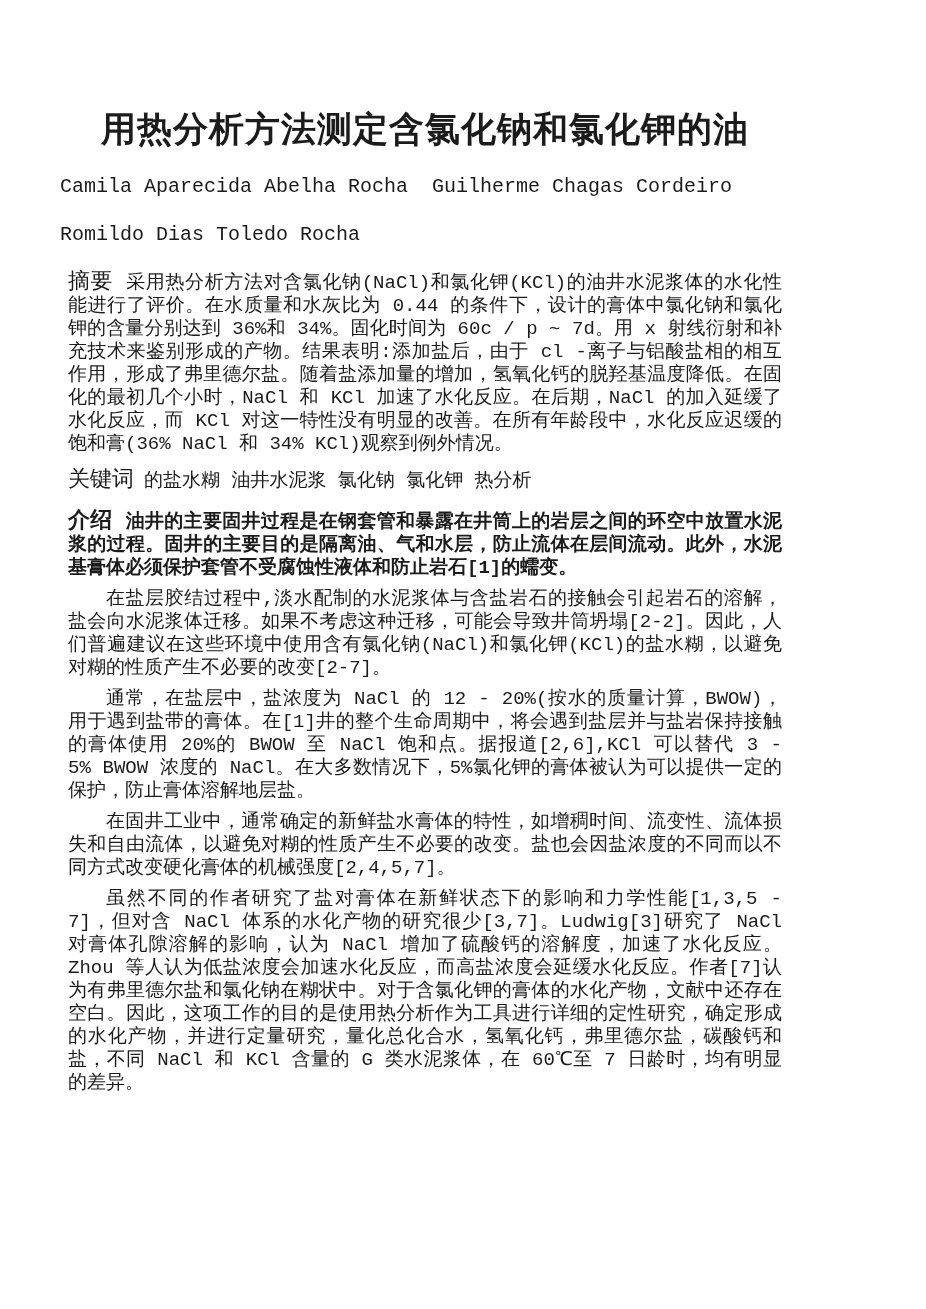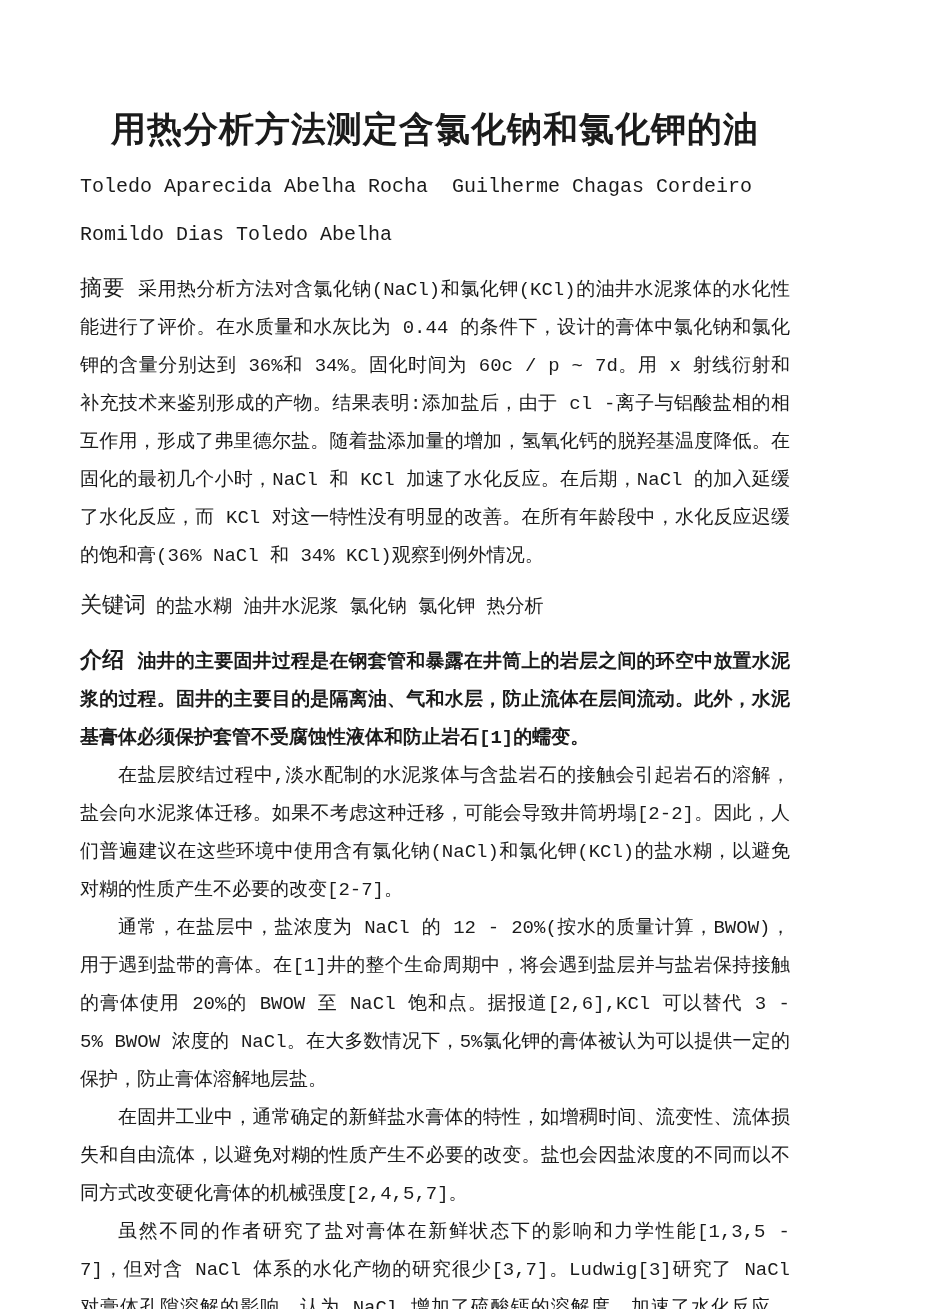--- a/index.html
+++ b/index.html
@@ -8,44 +8,44 @@
     height: 1309px;
     background: #ffffff;
     color: #1b1b1b;
     font-family: "Liberation Mono", "DejaVu Sans Mono", monospace;
     overflow: hidden;
   }
   .page {
     box-sizing: border-box;
     width: 926px;
     height: 1130px;
-    padding: 106px 136px 0 80px;
+    padding: 106px 136px 0 60px;
     background: #ffffff;
   }
   .title {
     margin: 0;
     font-size: 35px;
     line-height: 53px;
     font-weight: 700;
     text-align: center;
     letter-spacing: 1px;
   }
   .title span { display: block; }
   .authors { margin-top: 16px; }
   .authors p {
     margin: 0;
     font-size: 20px;
     line-height: 24px;
     white-space: pre-wrap;
   }
   .authors p + p { margin-top: 24px; }
   .para {
-    margin: 0;
+    margin: 8px;
     font-size: 19px;
-    line-height: 38px;
+    line-height: 23px;
     text-align: justify;
   }
   .abstract { margin-top: 24px; }
   .kw { margin-top: 13px; }
   .intro-first { margin-top: 17px; font-weight: bold; }
   .section-label {
     font-size: 22px;
     margin-right: 13px;
   }
   .kw .section-label { margin-right: 10px; }
@@ -55,22 +55,22 @@
 </head>
 <body>
 
 <div class="page">
 
   <h1 class="title">
     <span>用热分析方法测定含氯化钠和氯化钾的油</span>
   </h1>
 
   <div class="authors">
-    <p>Toledo Aparecida Abelha Rocha  Guilherme Chagas Cordeiro</p>
-    <p>Romildo Dias Toledo Abelha</p>
+    <p>Camila Aparecida Abelha Rocha  Guilherme Chagas Cordeiro</p>
+    <p>Romildo Dias Toledo Rocha</p>
   </div>
 
   <p class="para abstract"><span class="section-label">摘要</span><span>采用热分析方法对含氯化钠(NaCl)和氯化钾(KCl)的油井水泥浆体的水化性能进行了评价。在水质量和水灰比为 0.44 的条件下，设计的膏体中氯化钠和氯化钾的含量分别达到 36%和 34%。固化时间为 60c / p ~ 7d。用 x 射线衍射和补充技术来鉴别形成的产物。结果表明:添加盐后，由于 cl -离子与铝酸盐相的相互作用，形成了弗里德尔盐。随着盐添加量的增加，氢氧化钙的脱羟基温度降低。在固化的最初几个小时，NaCl 和 KCl 加速了水化反应。在后期，NaCl 的加入延缓了水化反应，而 KCl 对这一特性没有明显的改善。在所有年龄段中，水化反应迟缓的饱和膏(36% NaCl 和 34% KCl)观察到例外情况。</span></p>
 
   <p class="para kw"><span class="section-label">关键词</span><span class="kw-text">的盐水糊 油井水泥浆 氯化钠 氯化钾 热分析</span></p>
 
   <p class="para intro-first"><span class="section-label">介绍</span><span>油井的主要固井过程是在钢套管和暴露在井筒上的岩层之间的环空中放置水泥浆的过程。固井的主要目的是隔离油、气和水层，防止流体在层间流动。此外，水泥基膏体必须保护套管不受腐蚀性液体和防止岩石[1]的蠕变。</span></p>
 
   <p class="para indent">在盐层胶结过程中,淡水配制的水泥浆体与含盐岩石的接触会引起岩石的溶解，盐会向水泥浆体迁移。如果不考虑这种迁移，可能会导致井筒坍塌[2-2]。因此，人们普遍建议在这些环境中使用含有氯化钠(NaCl)和氯化钾(KCl)的盐水糊，以避免对糊的性质产生不必要的改变[2-7]。</p>
 

